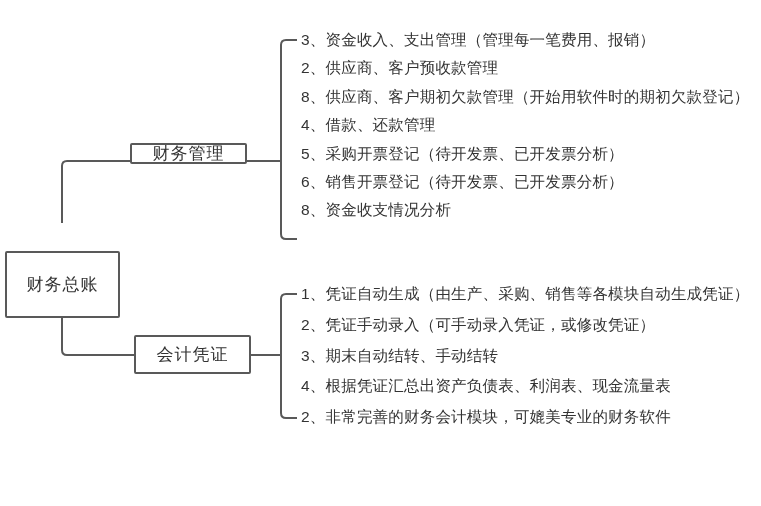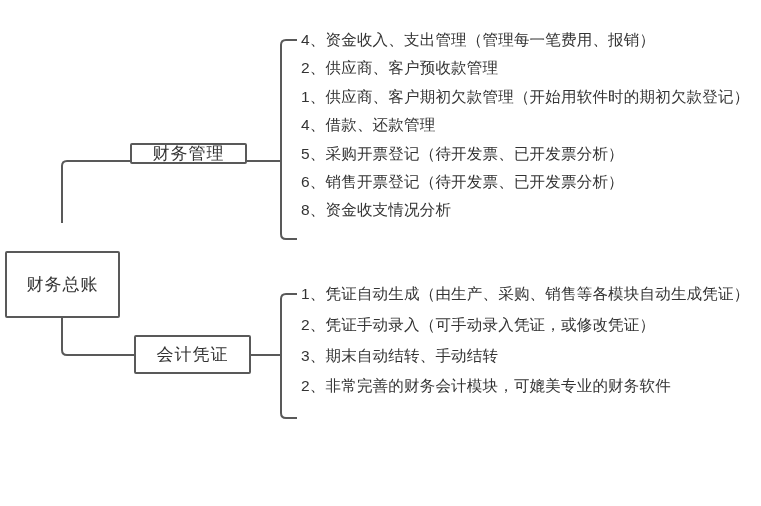--- a/index.html
+++ b/index.html
@@ -84,29 +84,30 @@
 
   <div class="node node-b1">
     <span>财务管理</span>
   </div>
 
   <div class="node node-b2">
     <span>会计凭证</span>
   </div>
 
   <div class="items items-1">
-      <div class="item">4、资金收入、支出管理（管理每一笔费用、报销）</div>
+      <div class="item">3、资金收入、支出管理（管理每一笔费用、报销）</div>
       <div class="item">2、供应商、客户预收款管理</div>
-      <div class="item">1、供应商、客户期初欠款管理（开始用软件时的期初欠款登记）</div>
+      <div class="item">8、供应商、客户期初欠款管理（开始用软件时的期初欠款登记）</div>
       <div class="item">4、借款、还款管理</div>
       <div class="item">5、采购开票登记（待开发票、已开发票分析）</div>
       <div class="item">6、销售开票登记（待开发票、已开发票分析）</div>
       <div class="item">8、资金收支情况分析</div>
     </div>
 
   <div class="items items-2">
       <div class="item">1、凭证自动生成（由生产、采购、销售等各模块自动生成凭证）</div>
       <div class="item">2、凭证手动录入（可手动录入凭证，或修改凭证）</div>
       <div class="item">3、期末自动结转、手动结转</div>
+      <div class="item">4、根据凭证汇总出资产负债表、利润表、现金流量表</div>
       <div class="item">2、非常完善的财务会计模块，可媲美专业的财务软件</div>
     </div>
 
 </div>
 
 </body></html>

